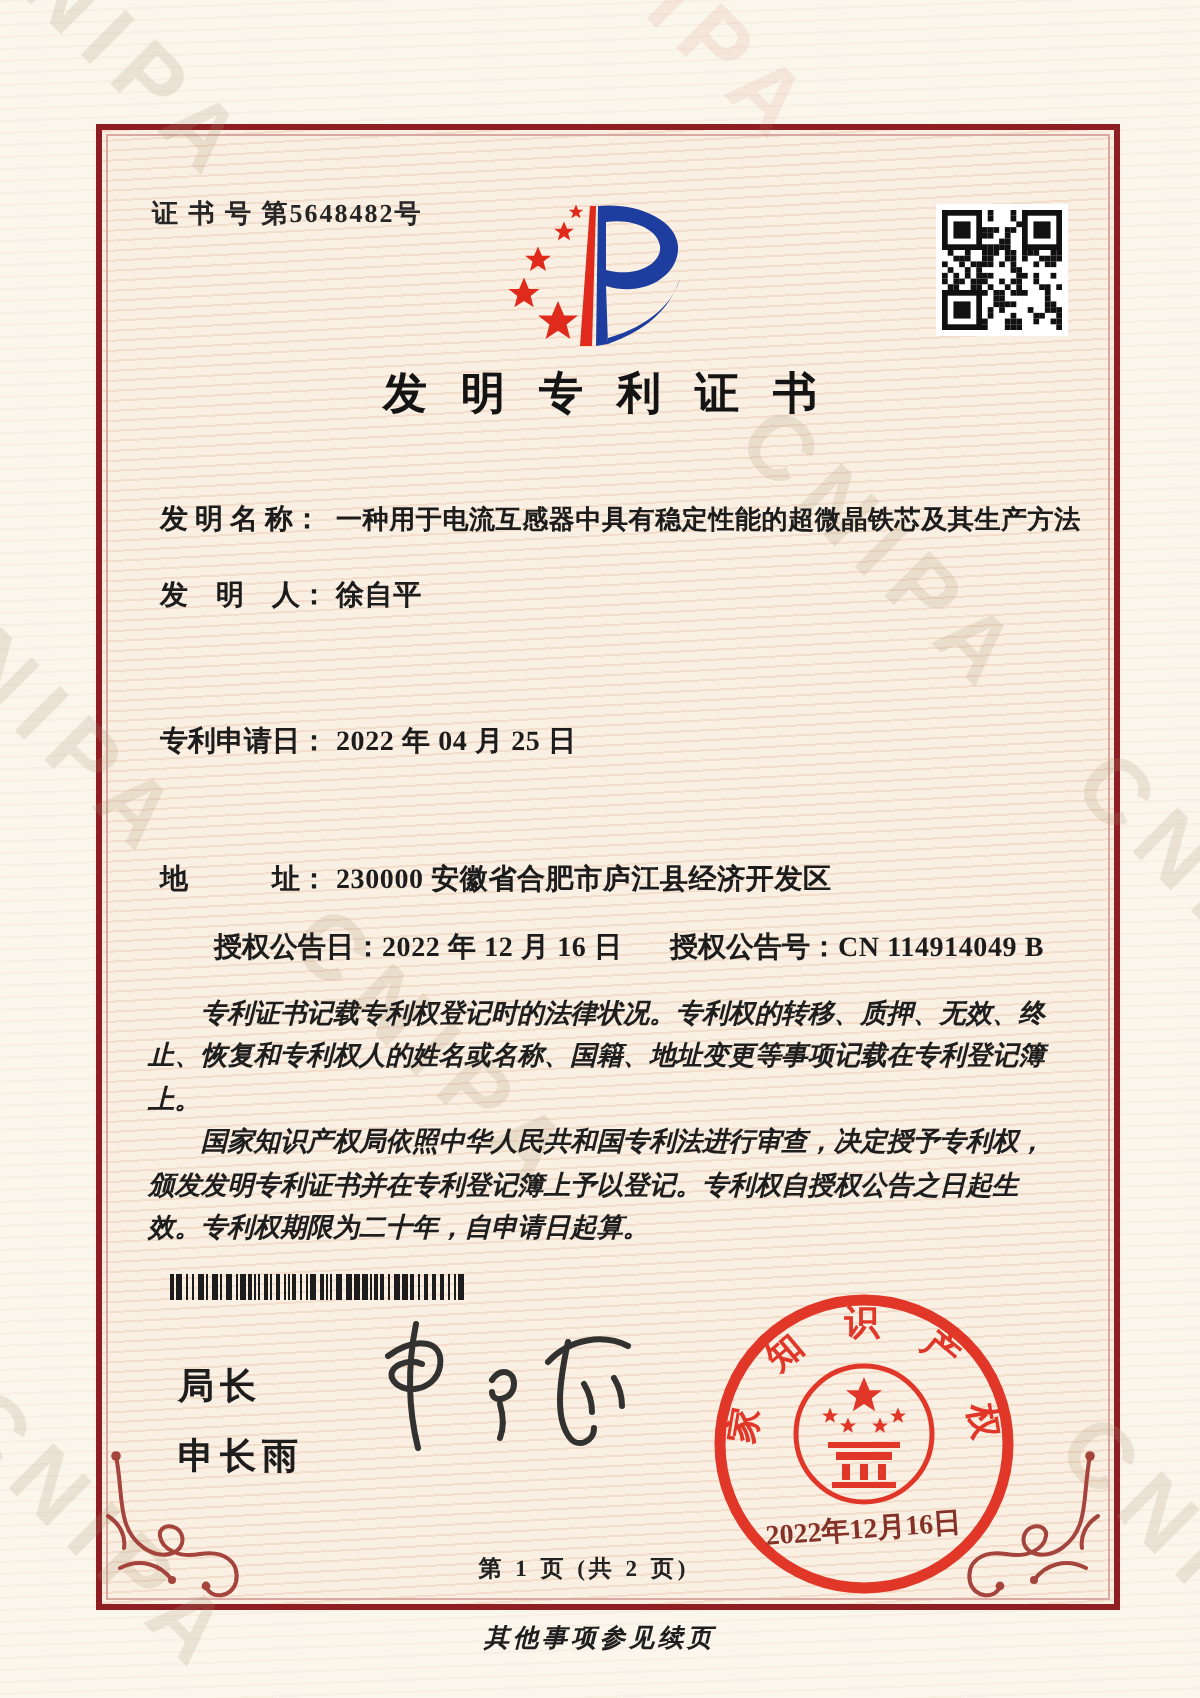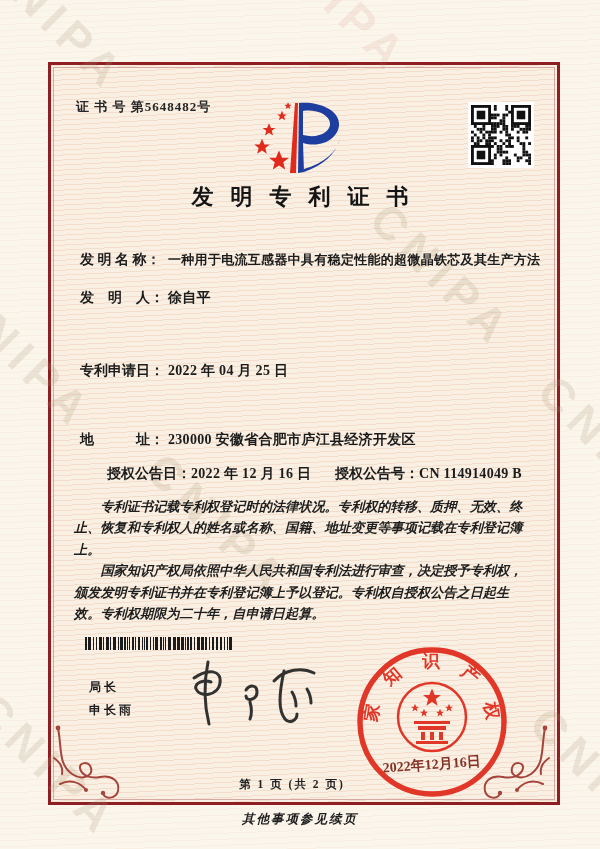--- a/index.html
+++ b/index.html
@@ -27,21 +27,21 @@
   .row{position:absolute;left:80px;font-size:14px;font-weight:bold;color:#1c1c1c;white-space:nowrap;}
   .row .lbl{display:inline-block;width:88px;}
   .row .val{letter-spacing:0.3px;}
   .row .val.small{font-size:13px;text-align:right;}
   .grp{position:absolute;top:0;white-space:nowrap;margin-left:27px;}
   .paras{position:absolute;left:74px;top:496px;width:458px;font-size:13.2px;line-height:1.62;
          font-style:italic;color:#1e1e1e;}
   .paras p{margin:0;text-indent:2em;font-weight:600;}
   .barcode{position:absolute;left:85px;top:637px;width:150px;height:13px;}
   .signer{position:absolute;left:89px;top:676px;font-family:"Liberation Sans",sans-serif;
-          font-weight:bold;font-size:12px;color:#1d1d1d;letter-spacing:3px;line-height:1.95;}
+          font-weight:bold;font-size:18px;color:#1d1d1d;letter-spacing:3px;line-height:1.95;}
   .signature{position:absolute;left:178px;top:652px;width:150px;height:84px;}
   .seal{position:absolute;left:355px;top:645px;width:154px;height:154px;opacity:0.93;}
   .page-no{position:absolute;left:0;top:777px;width:584px;text-align:center;
            font-size:11.5px;font-weight:bold;color:#222;letter-spacing:2px;}
   .footer-note{position:absolute;left:0;top:811px;width:600px;text-align:center;
                font-size:12.5px;font-style:italic;font-weight:600;color:#1e1e1e;letter-spacing:2px;}
   .flourish{position:absolute;width:78px;height:78px;}
   .flourish.bl{left:50px;top:722px;}
   .flourish.br{left:475px;top:722px;transform:scaleX(-1);}
 </style>

